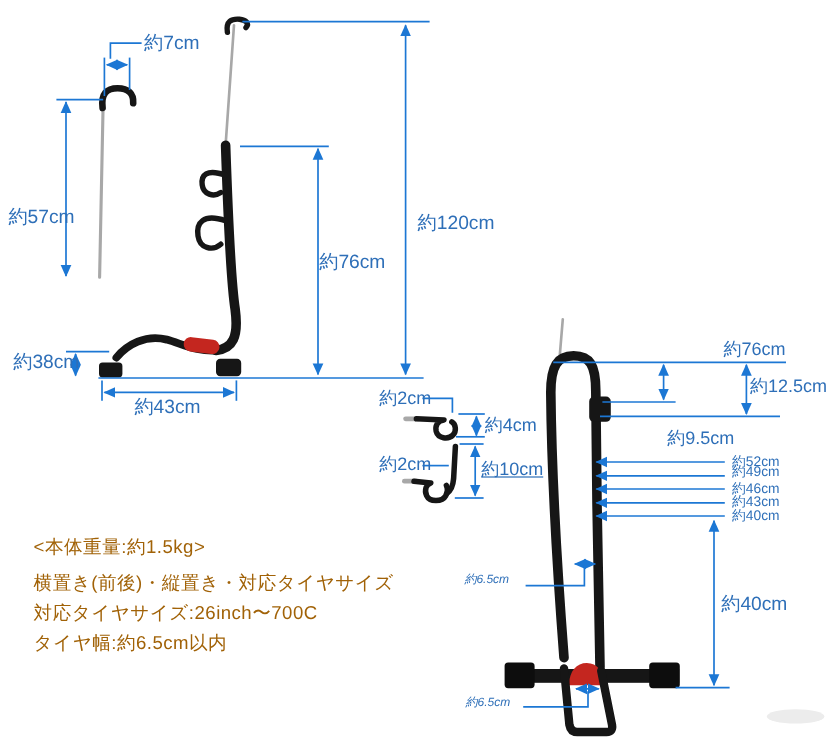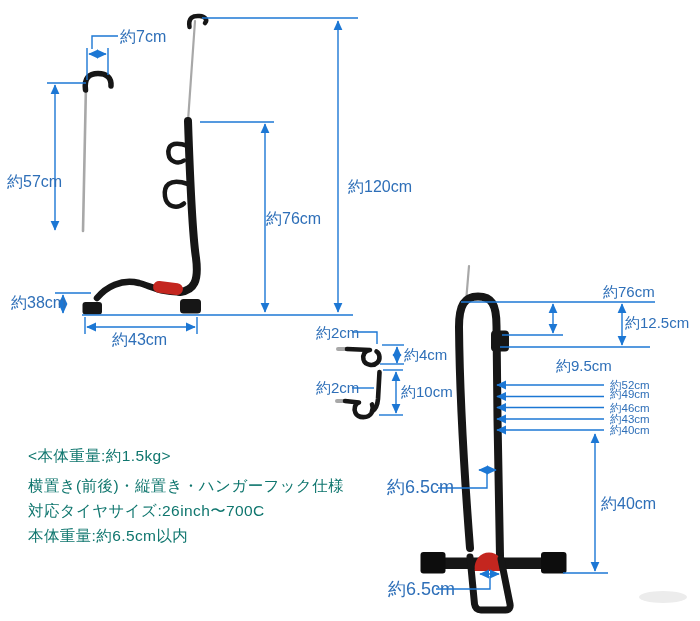--- a/index.html
+++ b/index.html
@@ -1,23 +1,23 @@
 <!DOCTYPE html>
 <html><head>
 <meta charset="utf-8">
 <style>
   html,body{margin:0;padding:0;background:#fff;}
   #stage{position:relative;width:700px;height:621px;background:#ffffff;overflow:hidden;
          font-family:"Liberation Sans","DejaVu Sans",sans-serif;}
   #art{position:absolute;left:0;top:0;}
   .dim{position:absolute;color:#2e6fb8;font-size:16px;line-height:1.1;white-space:nowrap;}
   .dim.md{font-size:15px;}
-  .dim.xs{font-size:18px;}
+  .dim.xs{font-size:10px;font-style:italic;}
   .dim.xxs{font-size:11.5px;}
-  .spec{position:absolute;color:#0f766e;font-size:15.5px;letter-spacing:.4px;white-space:nowrap;}
+  .spec{position:absolute;color:#a16207;font-size:15.5px;letter-spacing:.4px;white-space:nowrap;}
   svg .dl{stroke:#1c77d4;stroke-width:1.4;fill:none;}
   svg .tube{stroke:#161616;fill:none;stroke-linecap:round;stroke-linejoin:round;}
   svg .rod{stroke:#a8a8a8;fill:none;stroke-linecap:round;}
 </style>
 </head>
 <body>
 
 <div id="stage">
 
   <svg id="art" width="700" height="621" viewBox="0 0 700 621">
@@ -116,36 +116,36 @@
   <span class="dim" style="left:120px;top:28px;">約7cm</span>
   <span class="dim" style="left:7px;top:149px;margin-top:24px;">約57cm</span>
   <span class="dim" style="left:11px;top:294px;">約38cm</span>
   <span class="dim" style="left:112px;top:331px;">約43cm</span>
   <span class="dim" style="left:266px;top:210px;">約76cm</span>
   <span class="dim" style="left:348px;top:156px;margin-top:22px;">約120cm</span>
 
   <span class="dim md" style="left:316px;top:325px;">約2cm</span>
   <span class="dim md" style="left:404px;top:347px;">約4cm</span>
   <span class="dim md" style="left:316px;top:380px;">約2cm</span>
-  <span class="dim md" style="left:401px;top:384px;">約10cm</span>
+  <span class="dim md" style="left:401px;top:384px;text-decoration:underline;">約10cm</span>
 
   <span class="dim md" style="left:603px;top:284px;">約76cm</span>
   <span class="dim md" style="left:556px;top:310px;margin-top:48px;">約9.5cm</span>
   <span class="dim md" style="left:625px;top:315px;">約12.5cm</span>
 
   <span class="dim xxs" style="left:610px;top:378.5px;text-align:right;">約52cm</span>
   <span class="dim xxs" style="left:610px;top:388px;">約49cm</span>
   <span class="dim xxs" style="left:610px;top:401.5px;">約46cm</span>
   <span class="dim xxs" style="left:610px;top:412.5px;">約43cm</span>
   <span class="dim xxs" style="left:610px;top:424px;">約40cm</span>
 
   <span class="dim" style="left:601px;top:495px;">約40cm</span>
   <span class="dim xs" style="left:387px;top:478px;">約6.5cm</span>
   <span class="dim xs" style="left:388px;top:580px;">約6.5cm</span>
 
   <div>
     <span class="spec" style="left:28px;top:446px;">&lt;本体重量:約1.5kg&gt;</span>
-    <span class="spec" style="left:28px;top:476px;">横置き(前後)・縦置き・ハンガーフック仕様</span>
+    <span class="spec" style="left:28px;top:476px;">横置き(前後)・縦置き・対応タイヤサイズ</span>
     <span class="spec" style="left:28px;top:501px;">対応タイヤサイズ:26inch〜700C</span>
-    <span class="spec" style="left:28px;top:526px;">本体重量:約6.5cm以内</span>
+    <span class="spec" style="left:28px;top:526px;">タイヤ幅:約6.5cm以内</span>
   </div>
 
 </div>
 
 </body></html>

